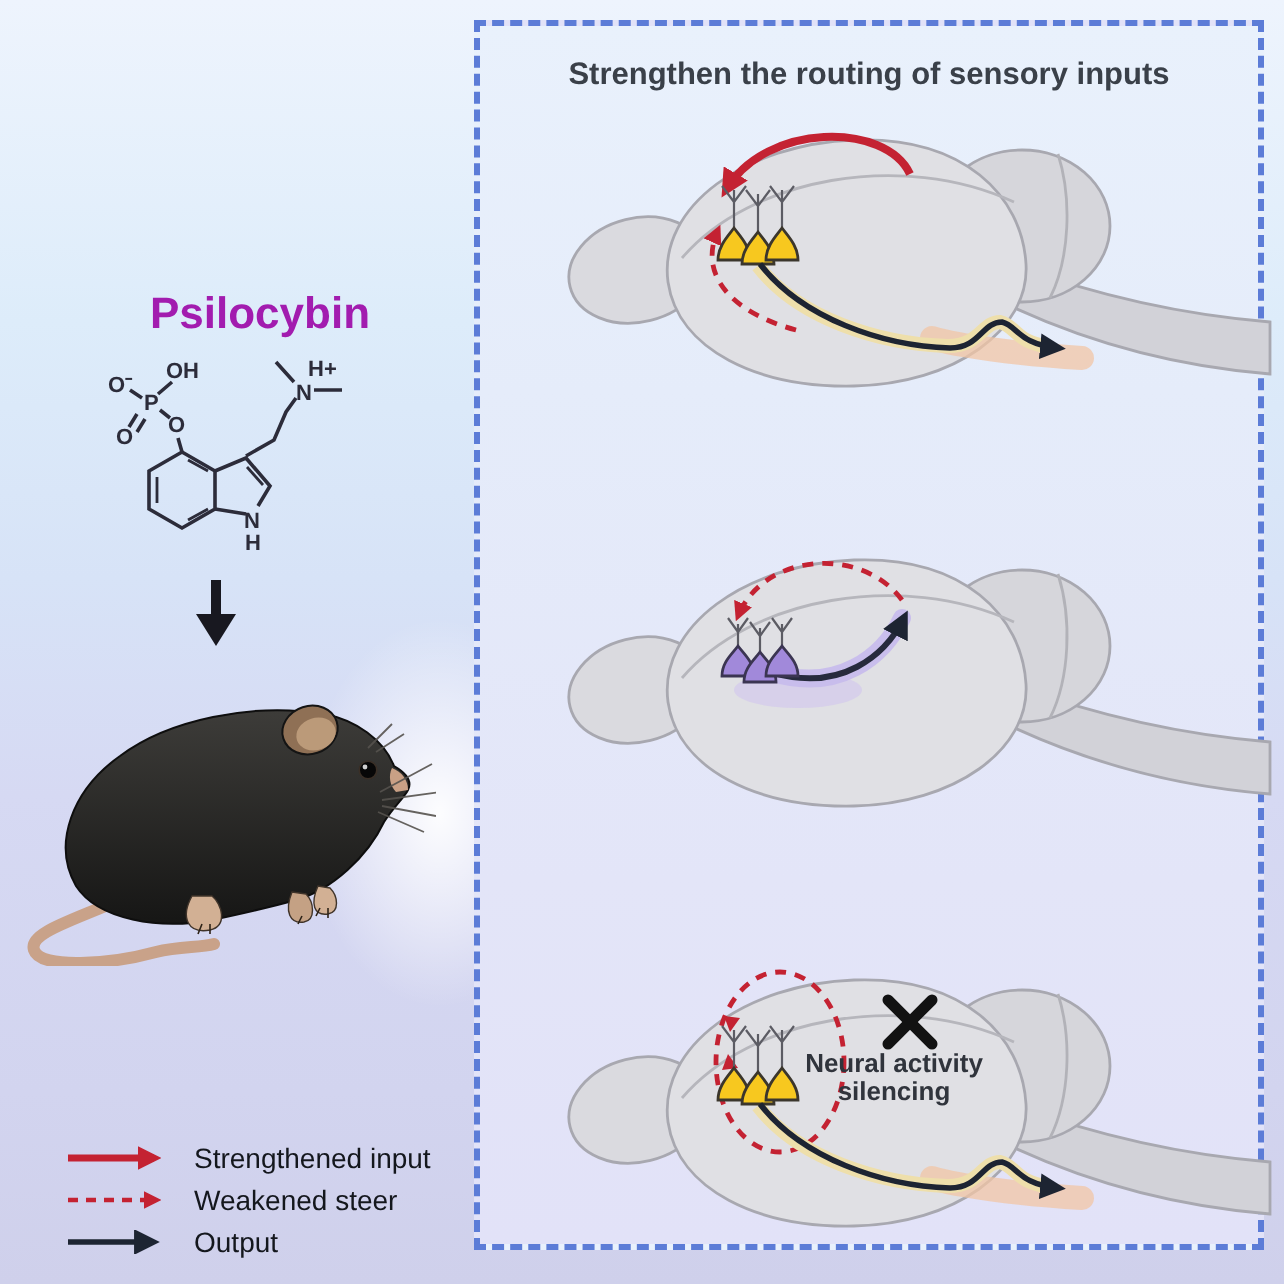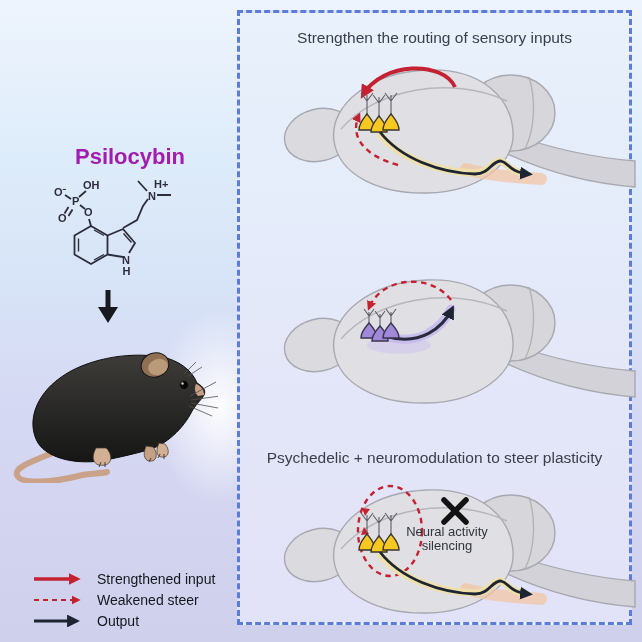--- a/index.html
+++ b/index.html
@@ -5,21 +5,21 @@
   html,body{margin:0;padding:0;}
   body{
     width:642px;height:642px;overflow:hidden;position:relative;
     font-family:"Liberation Sans",sans-serif;
     background:linear-gradient(180deg,#eef4fd 0%,#ddecfa 25%,#d7e3f7 45%,#d6d9f3 62%,#d2d4ef 85%,#cfd0eb 100%);
   }
   .glow{position:absolute;left:118px;top:285px;width:185px;height:270px;
     background:radial-gradient(50% 50% at 55% 45%,rgba(255,255,255,.95) 0%,rgba(255,255,255,0) 72%);}
   .panel{position:absolute;left:237px;top:10px;width:395px;height:615px;box-sizing:border-box;
     border:3px dashed #5c7cd7;
-    background:linear-gradient(180deg,#e9f1fc 0%,#e5ecfa 30%,#e3e5f8 70%,#e2e2f8 100%);}
+    background:linear-gradient(180deg,#e9f1fc 0%,#e5ecfa 30%,#e3e5f8 70%,#e2e2f8 100%);font-weight:bold;}
   .panel-title{position:absolute;left:0;width:100%;text-align:center;font-size:15.5px;
     color:#3a4049;white-space:nowrap;}
   .t1{top:16px}.t2{top:226px}.t3{top:436px}
   .brain-svg{position:absolute;left:39px;width:360px;height:155px;}
   .b1{top:40px}.b2{top:250px}.b3{top:460px}
   .mol-title{position:absolute;left:40px;top:144px;width:180px;text-align:center;
     font-size:22px;font-weight:bold;color:#a21caf;}
   .mol-svg{position:absolute;left:50px;top:176px;width:128px;height:118px;}
   .down-arrow{position:absolute;left:95px;top:288px;width:26px;height:36px;}
   .mouse-svg{position:absolute;left:8px;top:348px;width:210px;height:135px;}
@@ -163,21 +163,20 @@
     <path d="M172,37 C152,10 103,13 90,45" fill="none" stroke="#c42232" stroke-width="2.4" stroke-dasharray="5.5,4.5" marker-end="url(#ah-red)"></path>
     <path d="M106,73 C142,84 164,64 173,46" fill="none" stroke="#272b3d" stroke-width="3" marker-end="url(#ah-dark)"></path>
     <g>
       <path d="M90,61 L90,49 M90,53 L85,46 M90,53 L95,46 M101,64 L101,51 M101,55 L96,48 M101,55 L106,48 M112,61 L112,49 M112,53 L107,46 M112,53 L117,46" stroke="#5c5c64" stroke-width="1.1" fill="none"></path>
       <path d="M90,60 C93,64 98,68 98,75 L82,75 C82,68 87,64 90,60 Z" fill="#a189da" stroke="#3b3552" stroke-width="1.4"></path>
       <path d="M101,63 C104,67 109,71 109,78 L93,78 C93,71 98,67 101,63 Z" fill="#a189da" stroke="#3b3552" stroke-width="1.4"></path>
       <path d="M112,60 C115,64 120,68 120,75 L104,75 C104,68 109,64 112,60 Z" fill="#a189da" stroke="#3b3552" stroke-width="1.4"></path>
     </g>
   </svg>
 
-  <div class="panel-title t3">Psychedelic + neuromodulation to steer plasticity</div>
   <svg class="brain-svg b3" viewBox="0 0 360 155">
     <g>
       <path d="M224,78 C266,94 308,104 356,108 L356,134 C306,130 262,117 224,99 Z" fill="#d2d2d8" stroke="#a8a8b0" stroke-width="1.4"></path>
       <ellipse cx="40" cy="82" rx="35" ry="26" transform="rotate(-14 40 82)" fill="#dadadf" stroke="#a8a8b0" stroke-width="1.4"></ellipse>
       <ellipse cx="232" cy="60" rx="44" ry="38" fill="#d6d6db" stroke="#a8a8b0" stroke-width="1.4"></ellipse>
       <path d="M250,24 C257,46 256,76 246,96" fill="none" stroke="#b2b2b8" stroke-width="1.4"></path>
       <path d="M55,88 C50,50 94,19 148,17 C203,15 232,45 234,79 C236,112 198,139 148,140 C100,141 60,122 55,88 Z" fill="#e0e0e4" stroke="#a8a8b0" stroke-width="1.4"></path>
       <path d="M62,76 C96,36 172,22 228,48" fill="none" stroke="#b6b6bc" stroke-width="1.4"></path>
     </g>
     <ellipse cx="111" cy="58" rx="32" ry="45" fill="none" stroke="#c42232" stroke-width="2.4" stroke-dasharray="5.5,4.5"></ellipse>

